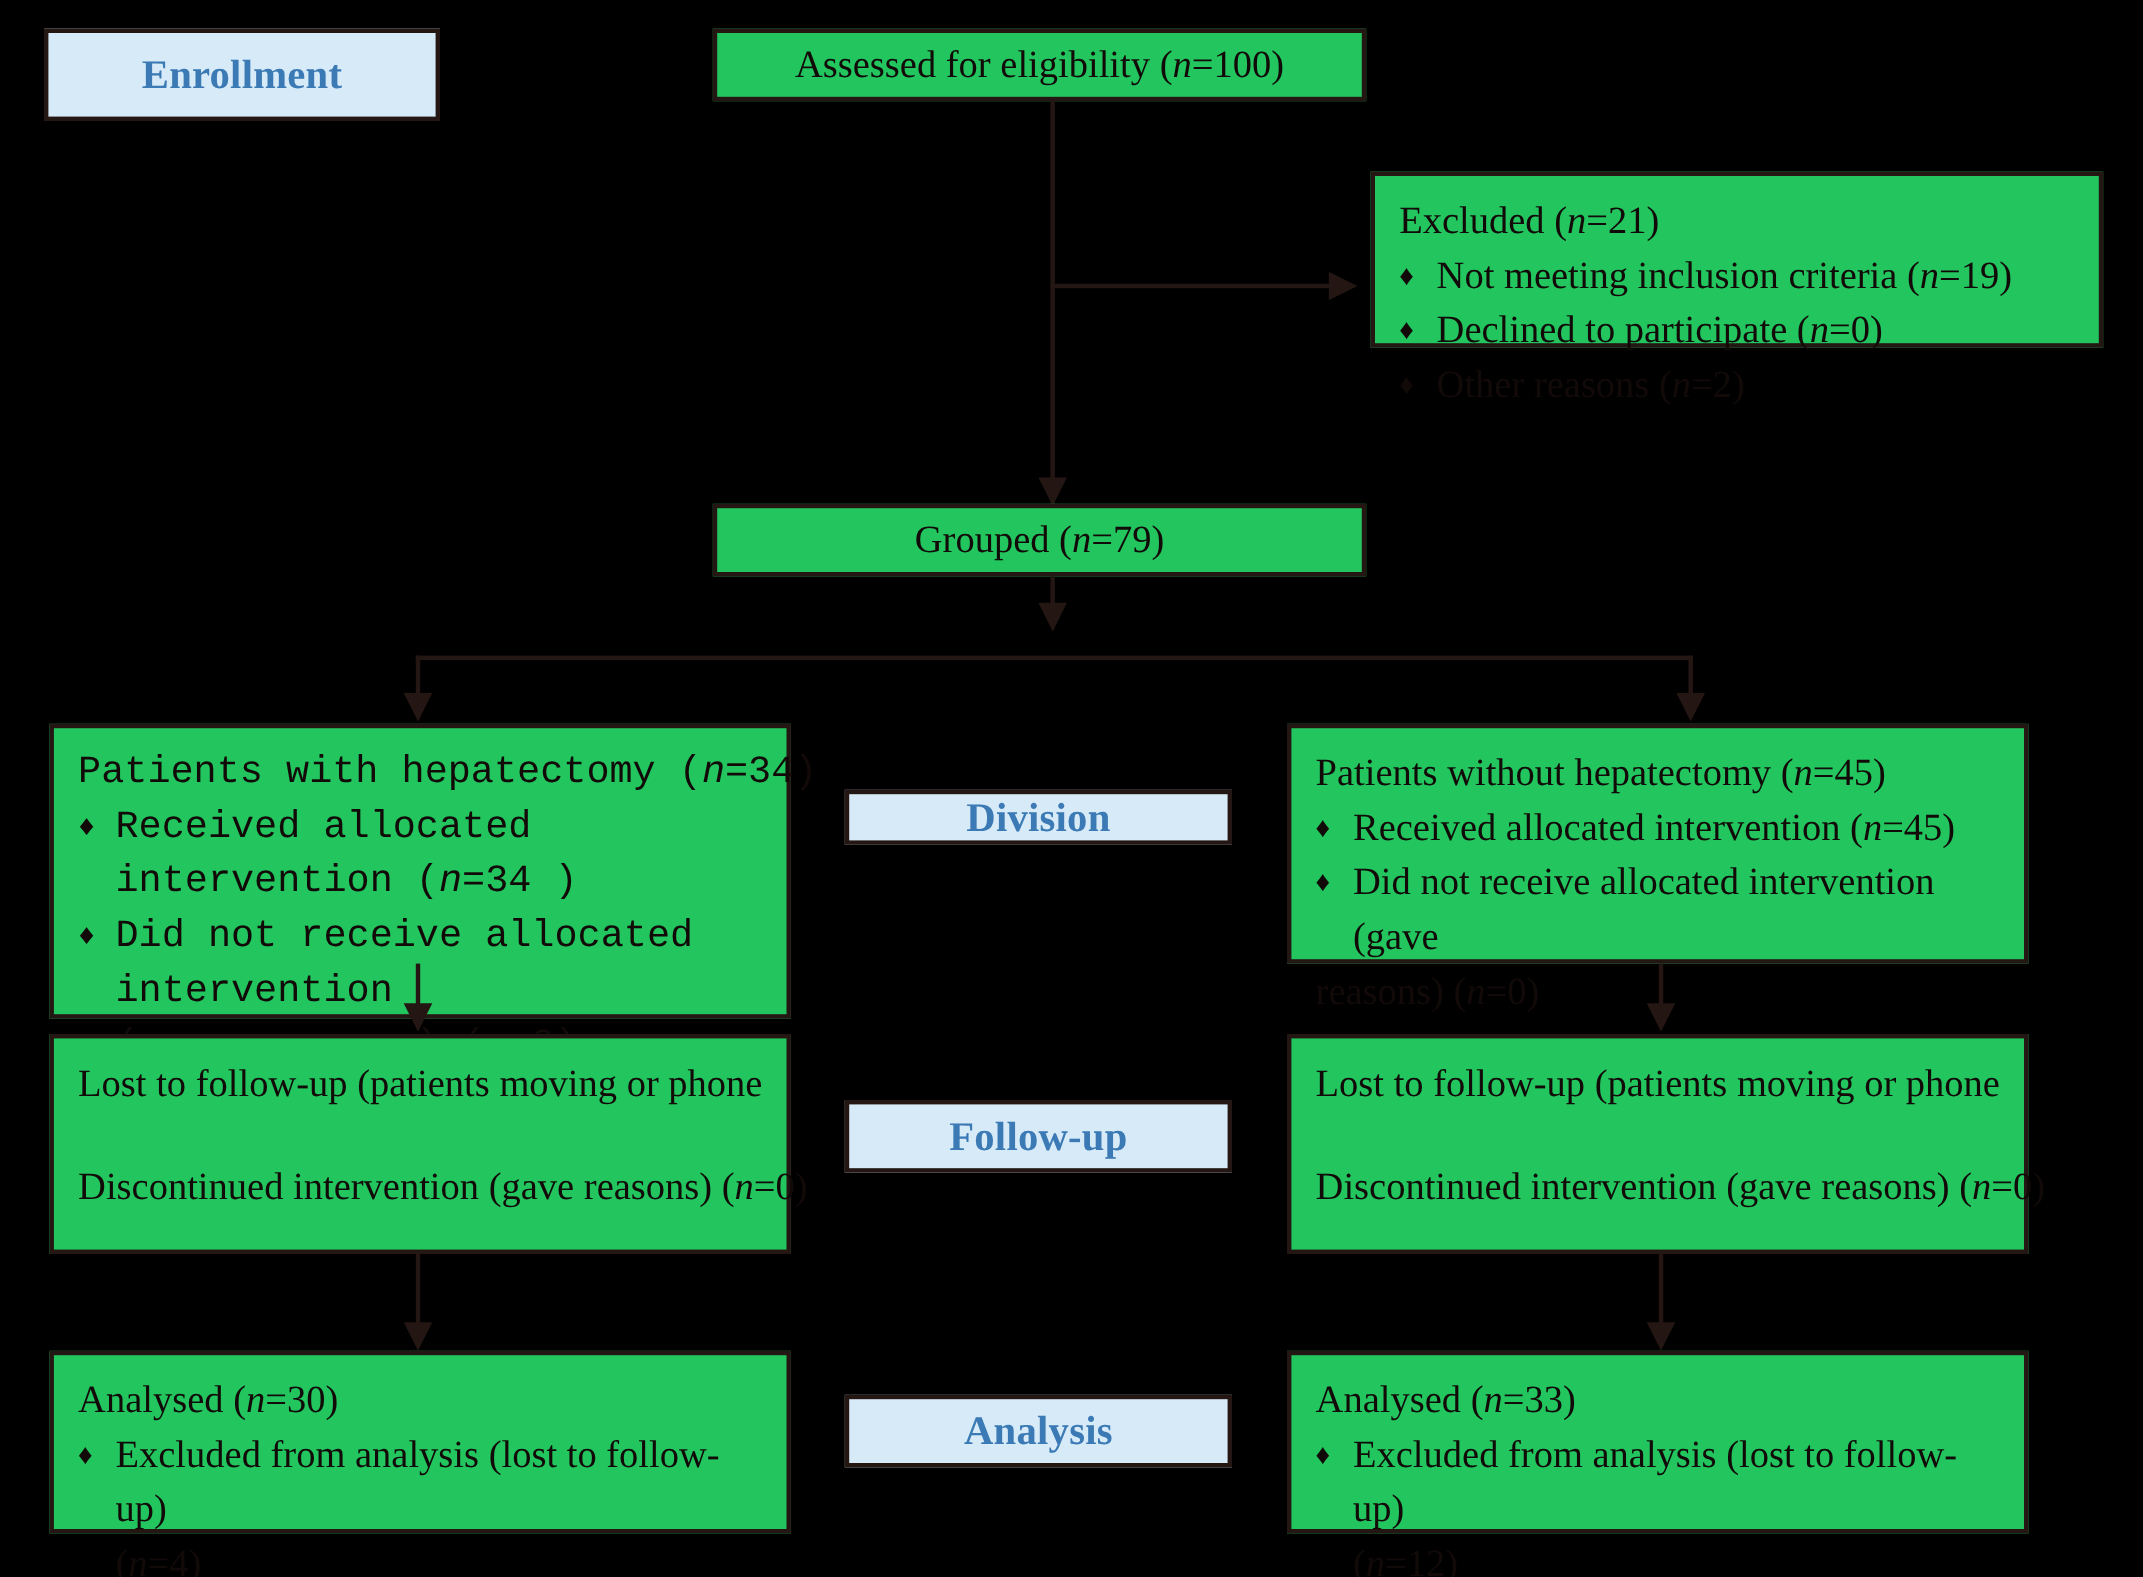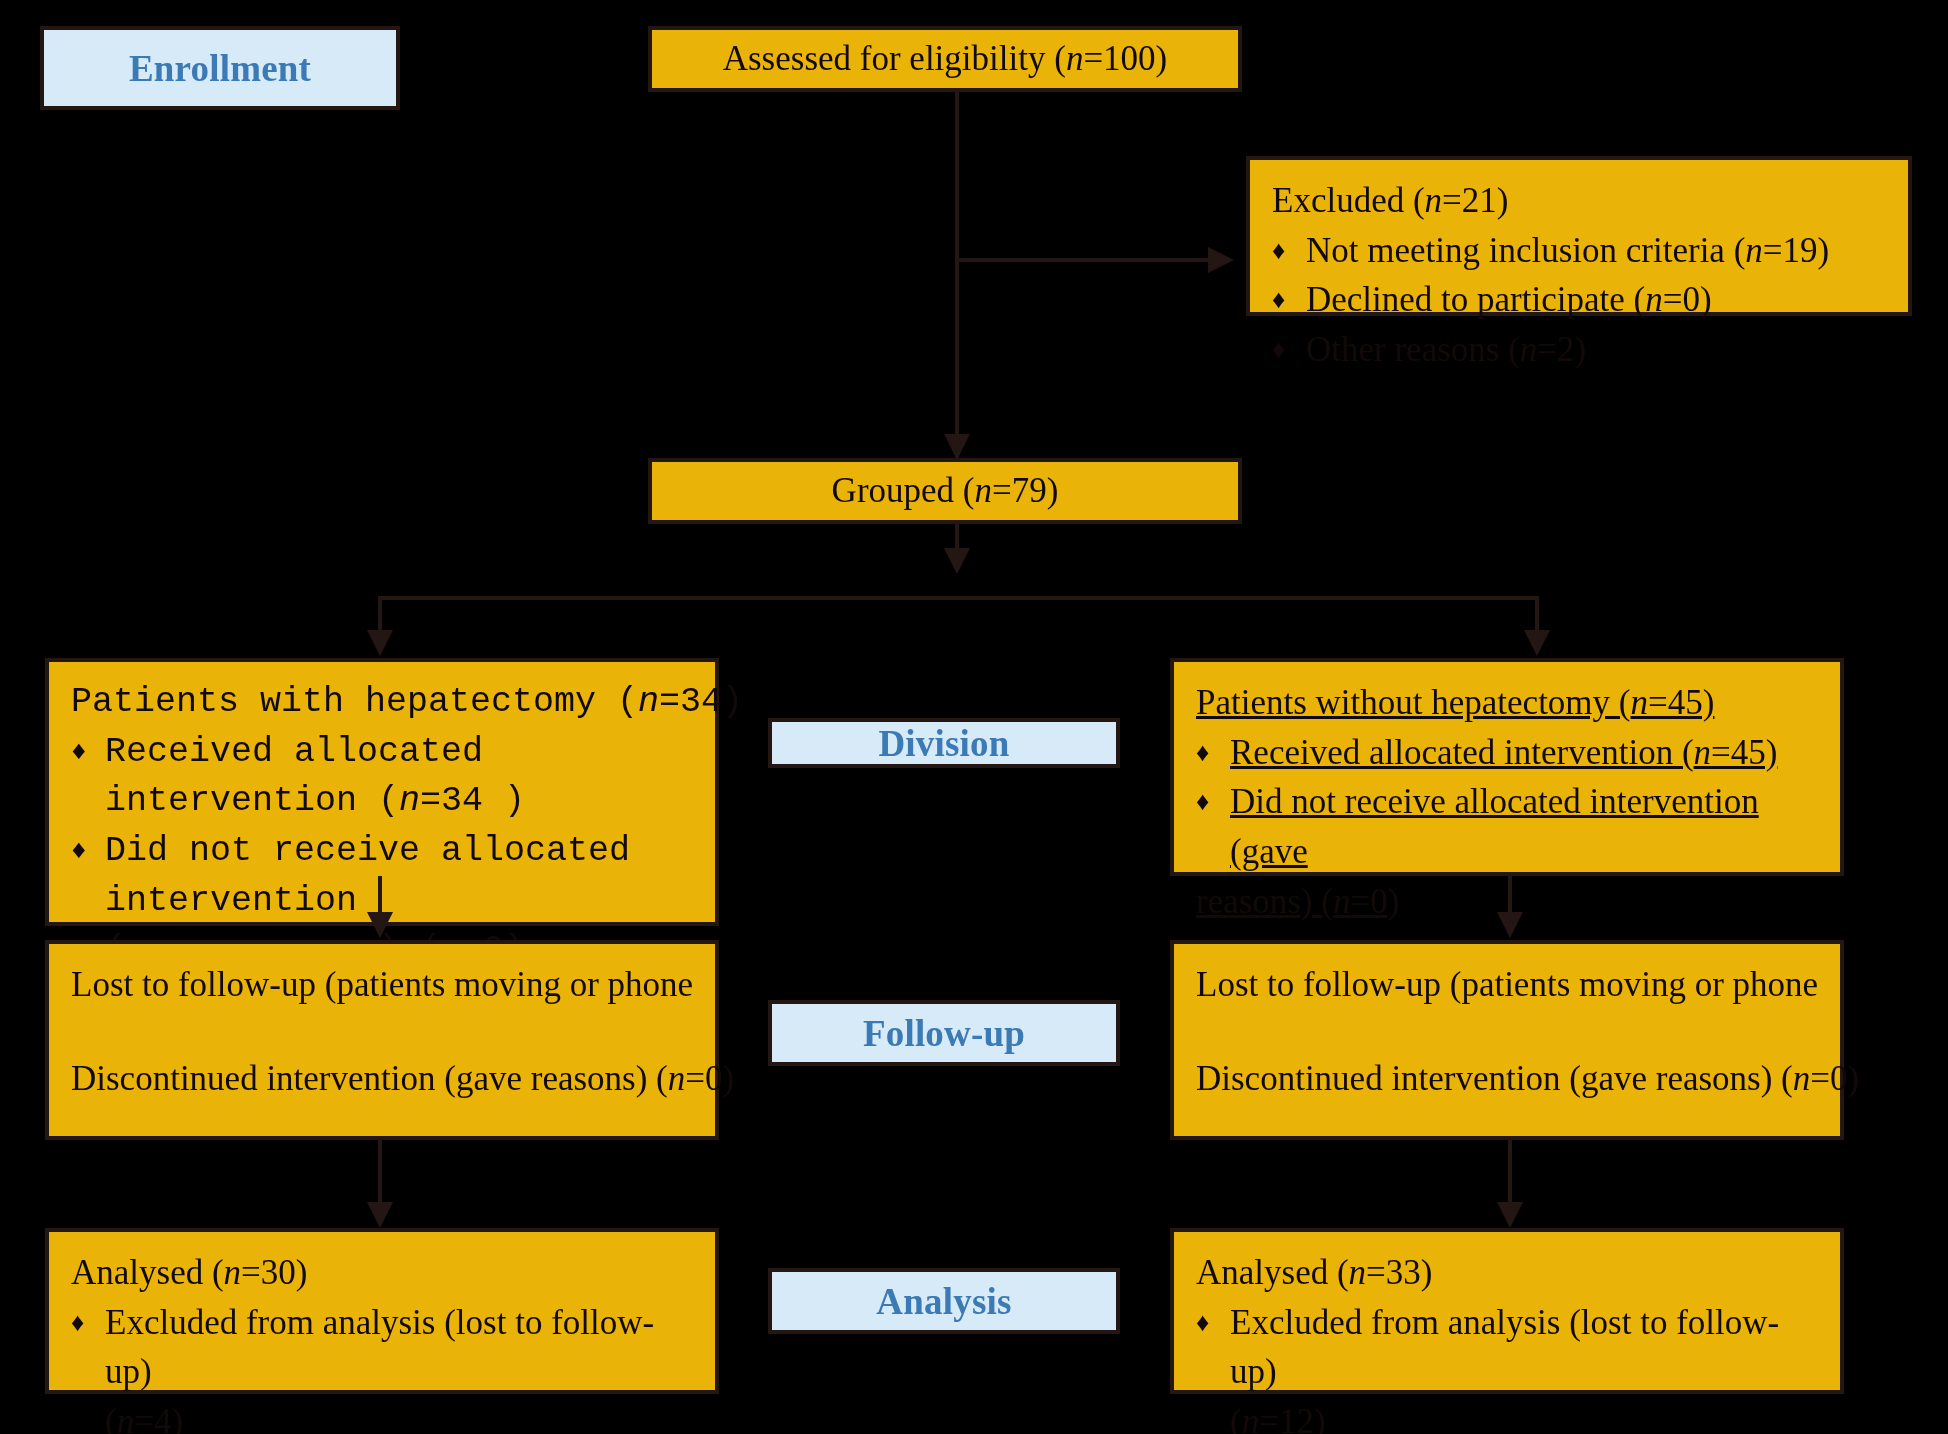--- a/index.html
+++ b/index.html
@@ -15,21 +15,21 @@
     width: 1948px;
     height: 1434px;
     background: #000000;
     overflow: hidden;
   }
 
   
   .box {
     position: absolute;
     box-sizing: border-box;
-    background: #eab308;
+    background: #22c55e;
     border: 4px solid #241613;
     color: #120a08;
     font-size: 35px;
     line-height: 1.42;
   }
   .box.pad {
     padding: 16px 20px 16px 22px;
   }
   .box.center {
     display: flex;
@@ -170,21 +170,21 @@
       <span class="dia">♦</span>
       <span>Did not receive allocated intervention</span>
     </span>
     <span class="indent"><span>(gave reasons) (</span><i class="nv">n</i><span>=0)</span></span>
   </div>
 
   <div class="stage" style="left:768px; top:718px; width:352px; height:50px;">
     <span>Division</span>
   </div>
 
-  <div class="box pad" style="left:1170px; top:658px; width:674px; height:218px;text-decoration:underline;">
+  <div class="box pad" style="left:1170px; top:658px; width:674px; height:218px;">
     <span class="line"><span>Patients without hepatectomy (</span><i class="nv">n</i><span>=45)</span></span>
     <span class="bullet-line">
       <span class="dia">♦</span>
       <span>Received allocated intervention (</span><i class="nv">n</i><span>=45)</span>
     </span>
     <span class="bullet-line">
       <span class="dia">♦</span>
       <span>Did not receive allocated intervention (gave</span>
     </span>
     <span class="line"><span>reasons) (</span><i class="nv">n</i><span>=0)</span></span>

